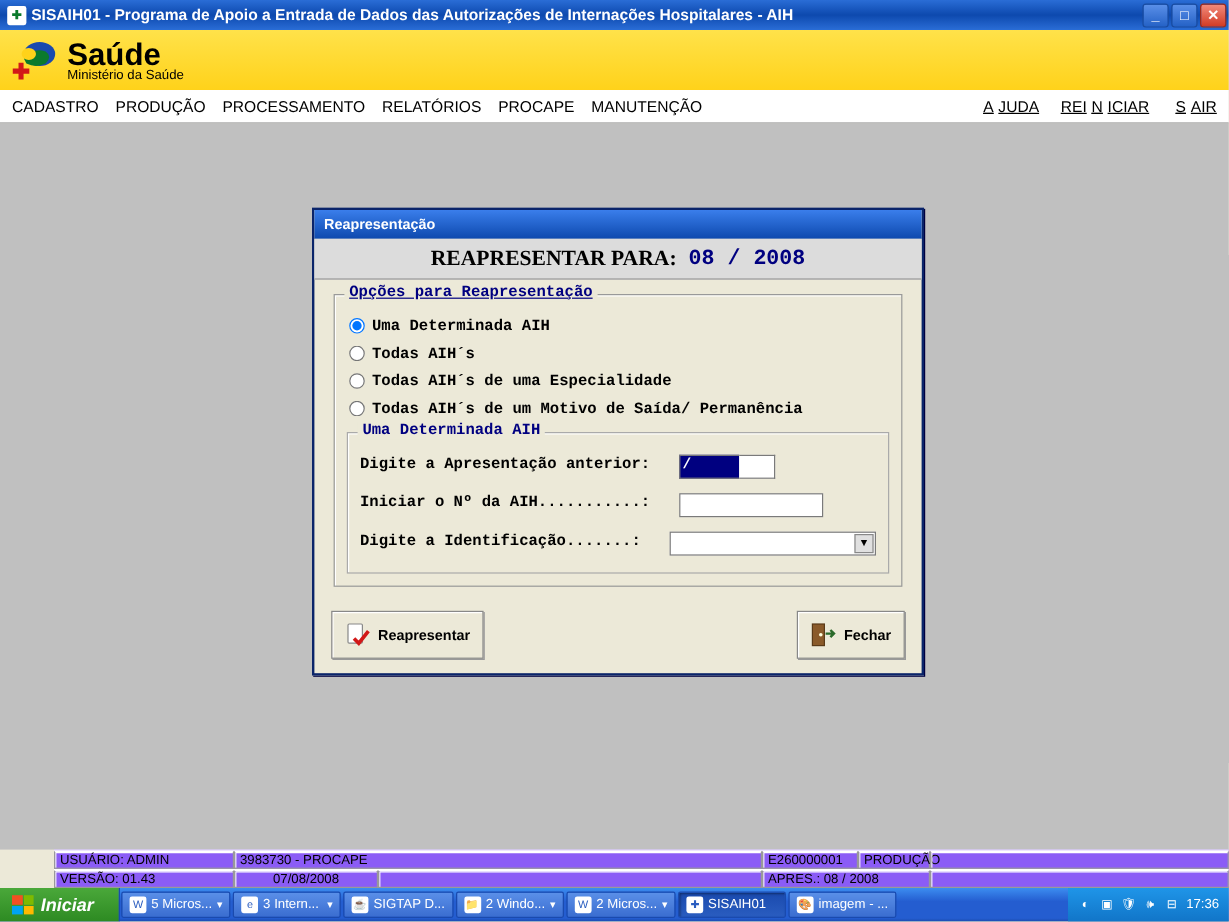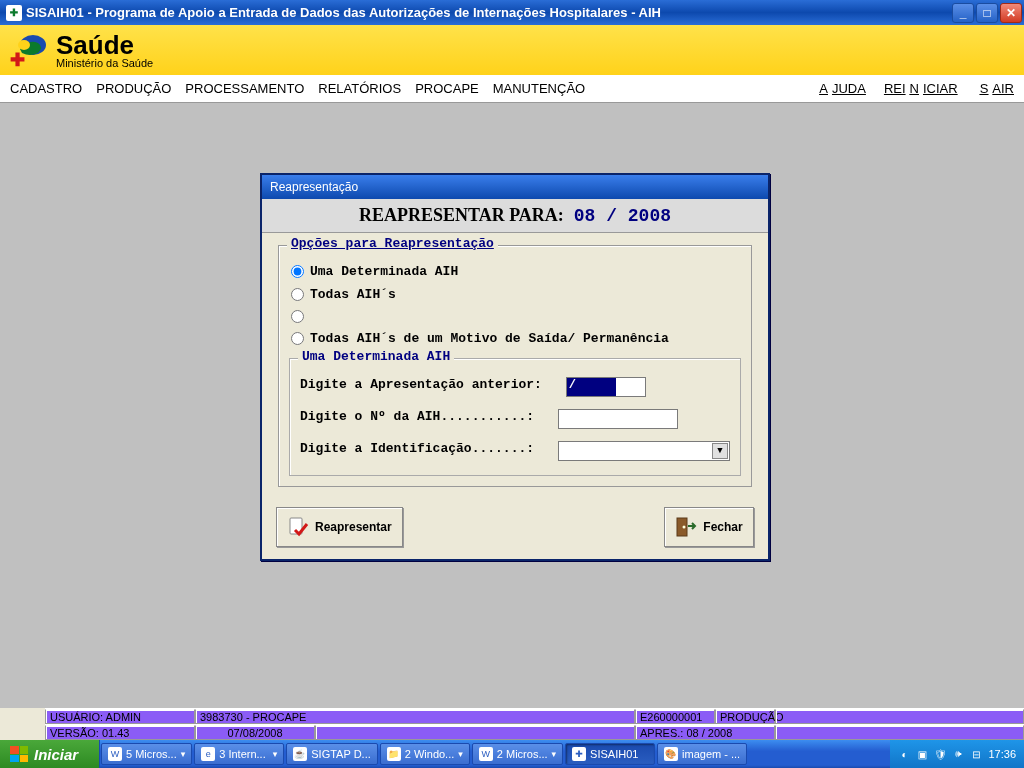--- a/index.html
+++ b/index.html
@@ -28,21 +28,21 @@
 .menubar .right { margin-left: auto; display: flex; gap: 10px; }
 .menubar span { cursor: pointer; padding: 2px 4px; }
 .menubar .right span { text-decoration: underline; }
 .menubar .u { text-decoration: underline; }
 
 
 .workarea { position: absolute; top: 103px; left: 0; right: 0; bottom: 60px; background: #c0c0c0; }
 
 
 .dialog { position: absolute; left: 260px; top: 70px; width: 510px; border: 2px solid #0a246a; background: #ece9d8; box-shadow: 1px 1px 0 #000040; }
-.dialog .dlg-title { height: 24px; background: linear-gradient(to bottom, #3a7eeb, #0d49ae); color: #fff; font-size: 12px; font-weight: normal; padding-left: 8px; display: flex; align-items: center; }
+.dialog .dlg-title { height: 24px; background: linear-gradient(to bottom, #3a7eeb, #0d49ae); color: #fff; font-size: 12px; font-weight: bold; padding-left: 8px; display: flex; align-items: center; }
 .dialog .dlg-body { padding: 0; }
 .dlg-header { background: #dcdcdc; height: 34px; display: flex; align-items: center; justify-content: center; font-family: "Times New Roman", serif; font-size: 18px; font-weight: bold; border-bottom: 1px solid #999; }
 .dlg-header .period { color: #000080; font-family: "Courier New", monospace; margin-left: 10px; }
 
 .groupbox { margin: 12px 16px; border: 1px solid #999; position: relative; padding: 14px 10px 10px 10px; background: #ece9d8; box-shadow: inset 1px 1px 0 #fff; }
 .groupbox .legend { position: absolute; top: -10px; left: 8px; background: #ece9d8; padding: 0 4px; color: #000080; font-size: 13px; font-weight: bold; text-decoration: underline; font-family: "Courier New", monospace; }
 
 .radio-row { display: flex; align-items: center; gap: 6px; padding: 4px 2px; font-family: "Courier New", monospace; font-size: 13px; font-weight: bold; }
 .radio-row input { cursor: pointer; }
 
@@ -138,37 +138,38 @@
         <div class="radio-row">
           <input type="radio" name="opt" checked="" style="">
           <label>Uma Determinada AIH</label>
         </div>
         <div class="radio-row">
           <input type="radio" name="opt" style="">
           <label>Todas AIH´s</label>
         </div>
         <div class="radio-row">
           <input type="radio" name="opt" style="">
+          <label>Todas AIH´s de uma Especialidade</label>
         </div>
         <div class="radio-row">
           <input type="radio" name="opt" style="">
           <label>Todas AIH´s de um Motivo de Saída/ Permanência</label>
         </div>
 
         <div class="inner-group">
           <div class="legend2">Uma Determinada AIH</div>
           <div class="field-row">
             <label>Digite a Apresentação anterior:</label>
             <div class="sel-wrap">
               <div class="text-input sel" style="width:50px">   /</div>
               <div class="suffix"></div>
             </div>
           </div>
           <div class="field-row">
-            <label>Digite o Nº da AIH...........:</label>
+            <label>Iniciar o Nº da AIH...........:</label>
             <input class="text-input" style="width: 120px;" value="">
           </div>
           <div class="field-row">
             <label>Digite a Identificação.......:</label>
             <div class="select-input">
               <span></span>
               <div class="dd">▼</div>
             </div>
           </div>
         </div>

